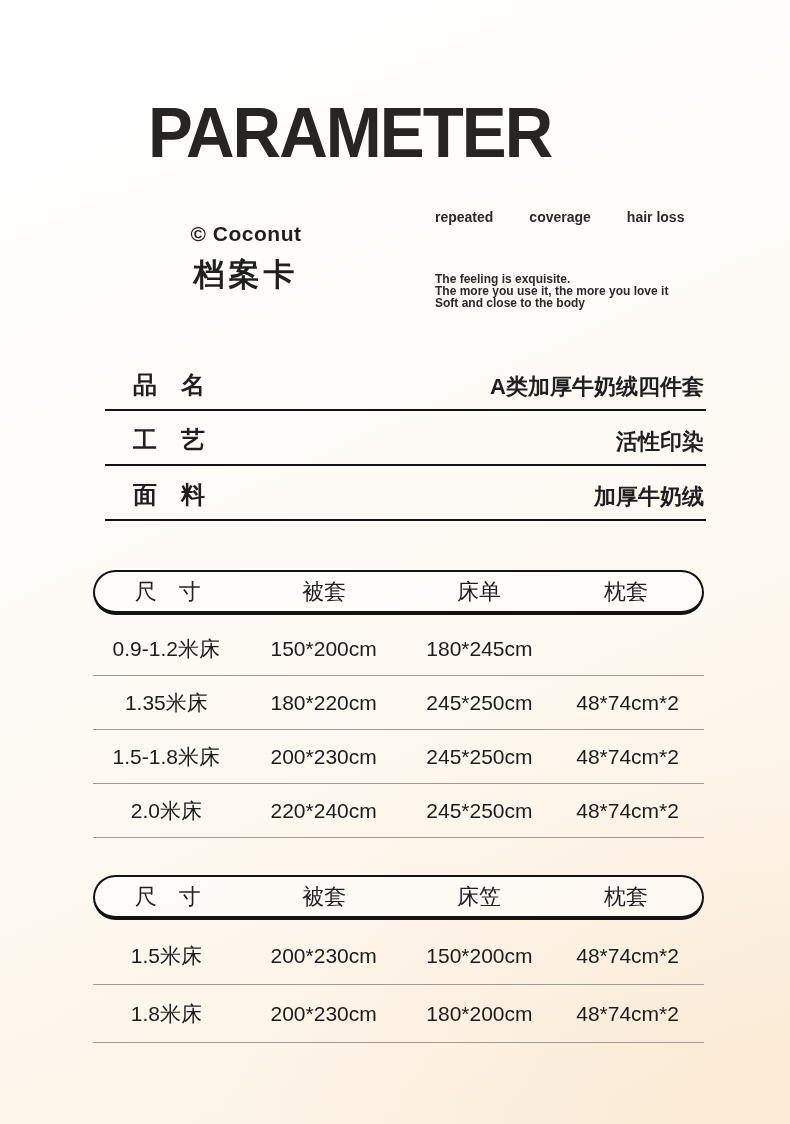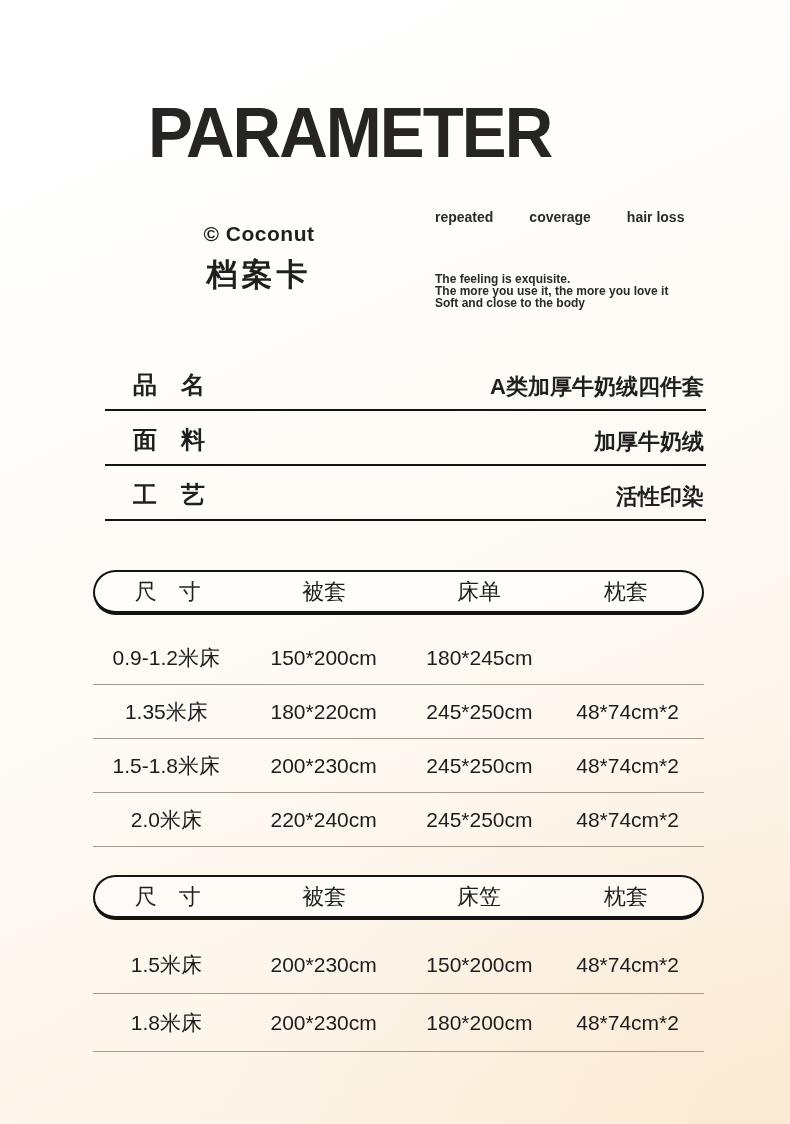--- a/index.html
+++ b/index.html
@@ -18,21 +18,21 @@
 
   
   .title {
     position:absolute; left:148px; top:98px;
     font-size:70px; line-height:70px; font-weight:800;
     letter-spacing:-2px; color:#262523;
     transform:scaleX(0.96); transform-origin:left center;
     white-space:nowrap;
   }
   .brand {
-    position:absolute; left:184px; top:222px; width:150px;
+    position:absolute; left:171px; top:222px; width:150px;
     text-align:center;
   }
   .brand-name { font-size:21px; font-weight:700; letter-spacing:0.5px; }
   .brand-sub  { font-size:31px; font-weight:700; letter-spacing:4px; margin-top:8px; white-space:nowrap; }
 
   .intro { position:absolute; left:435px; top:209px; width:230px; }
   .features { display:flex; gap:36px; font-size:14px; font-weight:600; color:#2a2a2a; white-space:nowrap; }
   .tagline  { margin-top:48px; font-size:12px; line-height:12px; font-weight:600; color:#2a2a2a; }
   .tagline div { white-space:nowrap; }
 
@@ -53,21 +53,21 @@
   .size-table.second { top:875px; }
   .thead {
     display:grid; grid-template-columns:24% 27.5% 23.5% 25%;
     align-items:center; text-align:center;
     height:45px;
     border:2px solid #131313; border-bottom-width:4px;
     border-radius:23px;
     background:rgba(255,255,255,0.55);
     font-size:22px; font-weight:400;
   }
-  .tbody { padding-top:16px; }
+  .tbody { padding-top:7px; }
   .trow {
     display:grid; grid-template-columns:24% 27.5% 23.5% 25%;
     align-items:center; text-align:center;
     height:54px;
     border-bottom:1px solid #a29b91;
     font-size:21px; font-weight:500; color:#1c1c1c;
   }
   .size-table.second .trow { height:58px; }
   .cell { white-space:nowrap; }
 </style>
@@ -95,26 +95,26 @@
       <div>Soft and close to the body</div>
     </div>
   </div>
 
   <div class="specs">
     <div class="spec-row">
       <span class="spec-label">品　名</span>
       <span class="spec-value">A类加厚牛奶绒四件套</span>
     </div>
     <div class="spec-row">
+      <span class="spec-label">工　艺</span>
+      <span class="spec-value">活性印染</span>
+    </div>
+    <div class="spec-row">
       <span class="spec-label">面　料</span>
       <span class="spec-value">加厚牛奶绒</span>
-    </div>
-    <div class="spec-row">
-      <span class="spec-label">工　艺</span>
-      <span class="spec-value">活性印染</span>
     </div>
   </div>
 
   <section class="size-table first">
     <div class="thead">
       <span class="cell">尺　寸</span>
       <span class="cell">被套</span>
       <span class="cell">床单</span>
       <span class="cell">枕套</span>
     </div>

